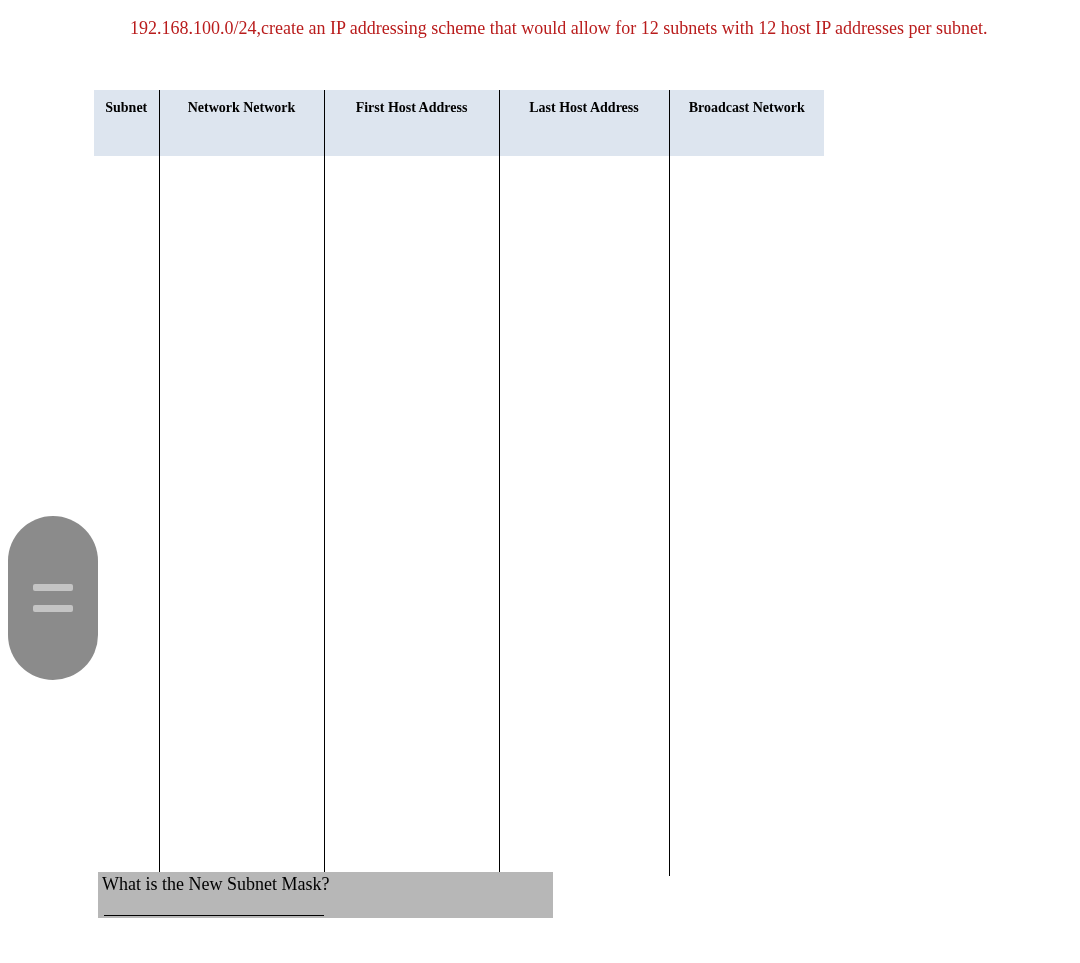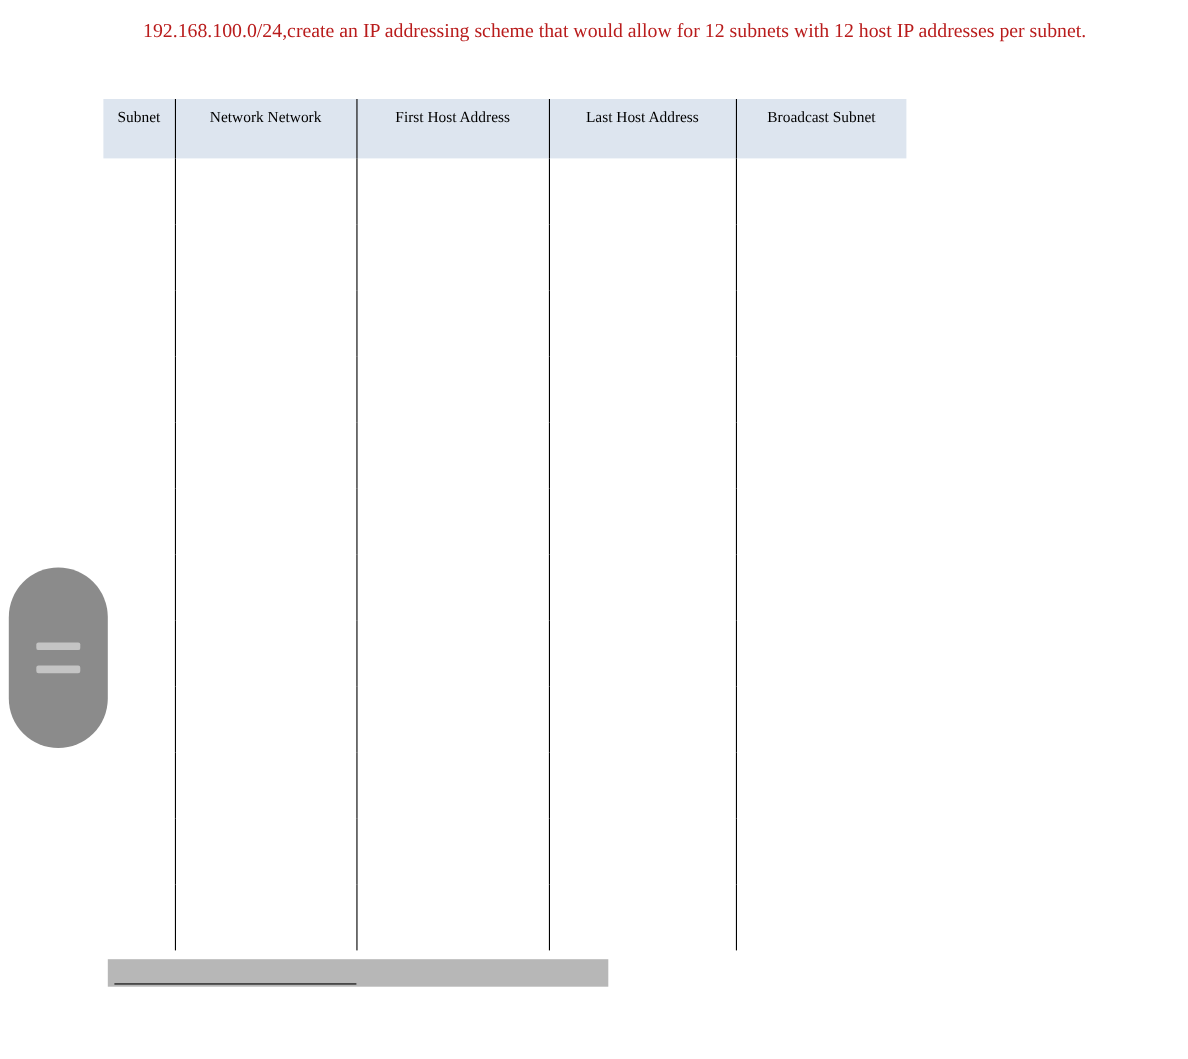--- a/index.html
+++ b/index.html
@@ -24,23 +24,23 @@
     .worksheet-table {
       position: absolute;
       top: 90px;
       left: 94px;
       border-collapse: collapse;
       width: 730px;
     }
     .worksheet-table th {
       background: #dde5ef;
       font-size: 14px;
-      font-weight: normal;
+      font-weight: bold;
       color: #000;
-      padding: 10px 6px 28px 6px;
+      padding: 10px 6px 40px 6px;
       vertical-align: top;
       border-right: 1px solid #000;
       border-left: 1px solid #000;
       text-align: center;
     }
     .worksheet-table th:first-child {
       border-left: none;
     }
     .worksheet-table th:last-child {
       border-right: none;
@@ -105,21 +105,21 @@
 
 <div class="prompt-text">192.168.100.0/24,create an IP addressing scheme that would allow for 12 subnets with 12 host IP addresses per subnet.</div>
 
 <table class="worksheet-table">
   <thead>
     <tr>
       <th class="col-subnet">Subnet</th>
       <th class="col-net">Network Network</th>
       <th class="col-first">First Host Address</th>
       <th class="col-last">Last Host Address</th>
-      <th class="col-bcast">Broadcast Subnet</th>
+      <th class="col-bcast">Broadcast Network</th>
     </tr>
   </thead>
   <tbody id="tbody">
   <tr>
         <td></td>
         <td></td>
         <td></td>
         <td></td>
         <td></td>
       </tr>
@@ -197,19 +197,19 @@
         <td></td>
         <td></td>
         <td></td>
         <td></td>
         <td></td>
       </tr>
     </tbody>
 </table>
 
 <div class="mask-row">
-  <span class="underline"></span>
+  <span>What is the New Subnet Mask?</span><span class="underline"></span>
 </div>
 
 <div class="side-widget">
   <div class="bar"></div>
   <div class="bar"></div>
 </div>
 
 </body></html>

